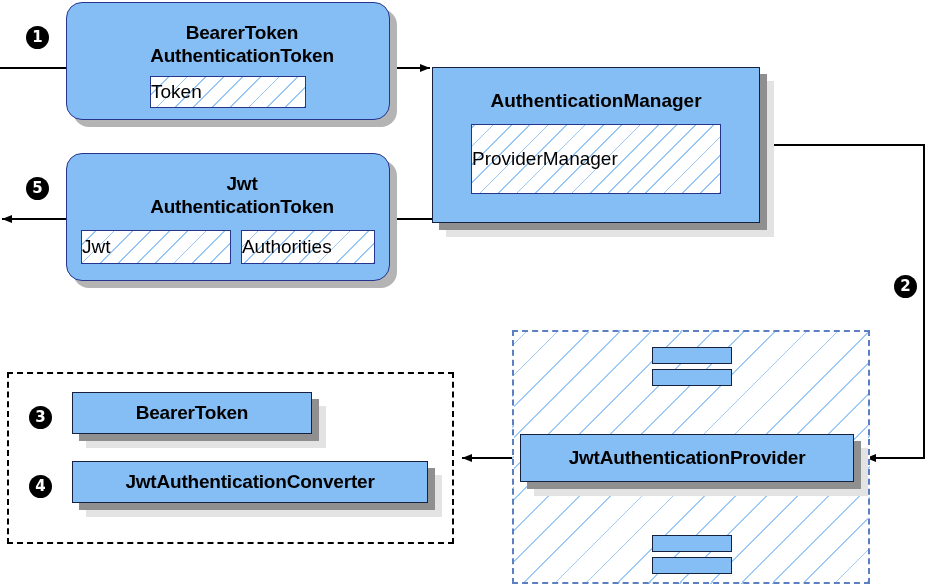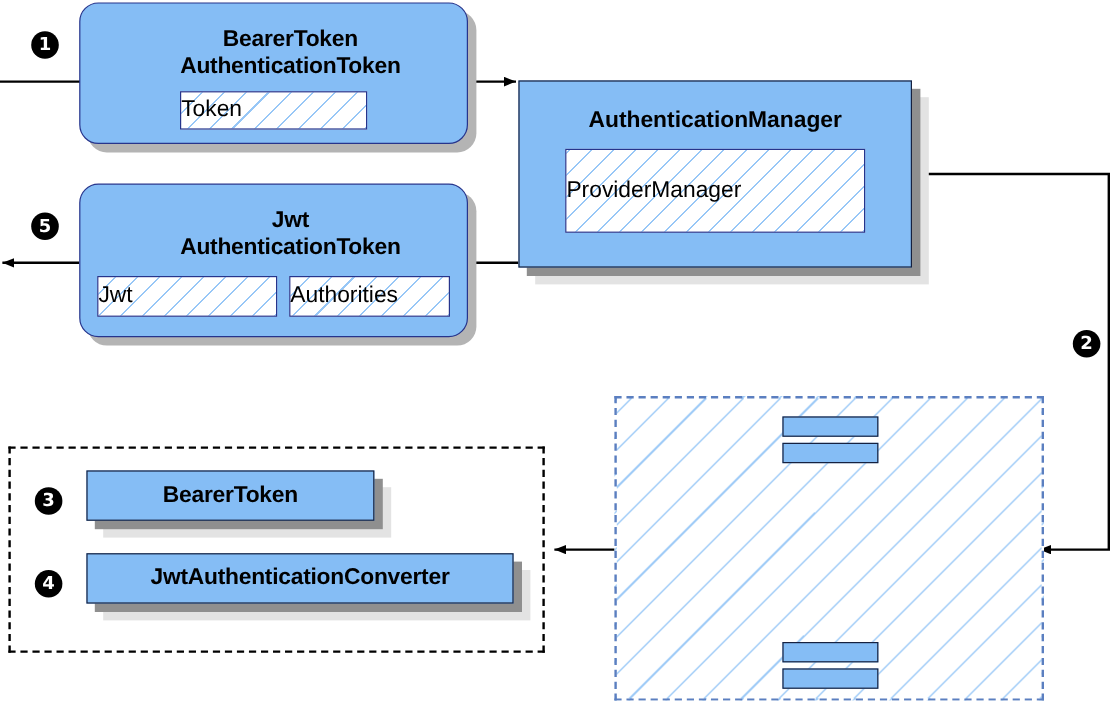--- a/index.html
+++ b/index.html
@@ -183,20 +183,23 @@
     <line x1="690" y1="394" x2="690" y2="434" stroke="#000" stroke-width="4" marker-end="url(#arrow)" marker-start="url(#arrow-start)"></line>
     <line x1="690" y1="488" x2="690" y2="528" stroke="#000" stroke-width="4" marker-end="url(#arrow)" marker-start="url(#arrow-start)"></line>
   </svg>
 
 
   <div class="dashed-hatch" style="left:512px; top:330px; width:358px; height:254px;"></div>
 
   <div class="mini-bar" style="left:652px; top:347px; width:80px; height:17px;"></div>
   <div class="mini-bar" style="left:652px; top:369px; width:80px; height:17px;"></div>
 
+  <div class="node bar-box sh1" style="left:520px; top:434px; width:334px; height:48px;">
+    <span>JwtAuthenticationProvider</span>
+  </div>
 
   <div class="mini-bar" style="left:652px; top:535px; width:80px; height:17px;"></div>
   <div class="mini-bar" style="left:652px; top:557px; width:80px; height:17px;"></div>
 
   <div class="dashed-plain" style="left:7px; top:372px; width:447px; height:172px;"></div>
 
   <div class="node bar-box sh2" style="left:72px; top:392px; width:240px; height:42px;">
     <span>BearerToken</span>
   </div>
 

